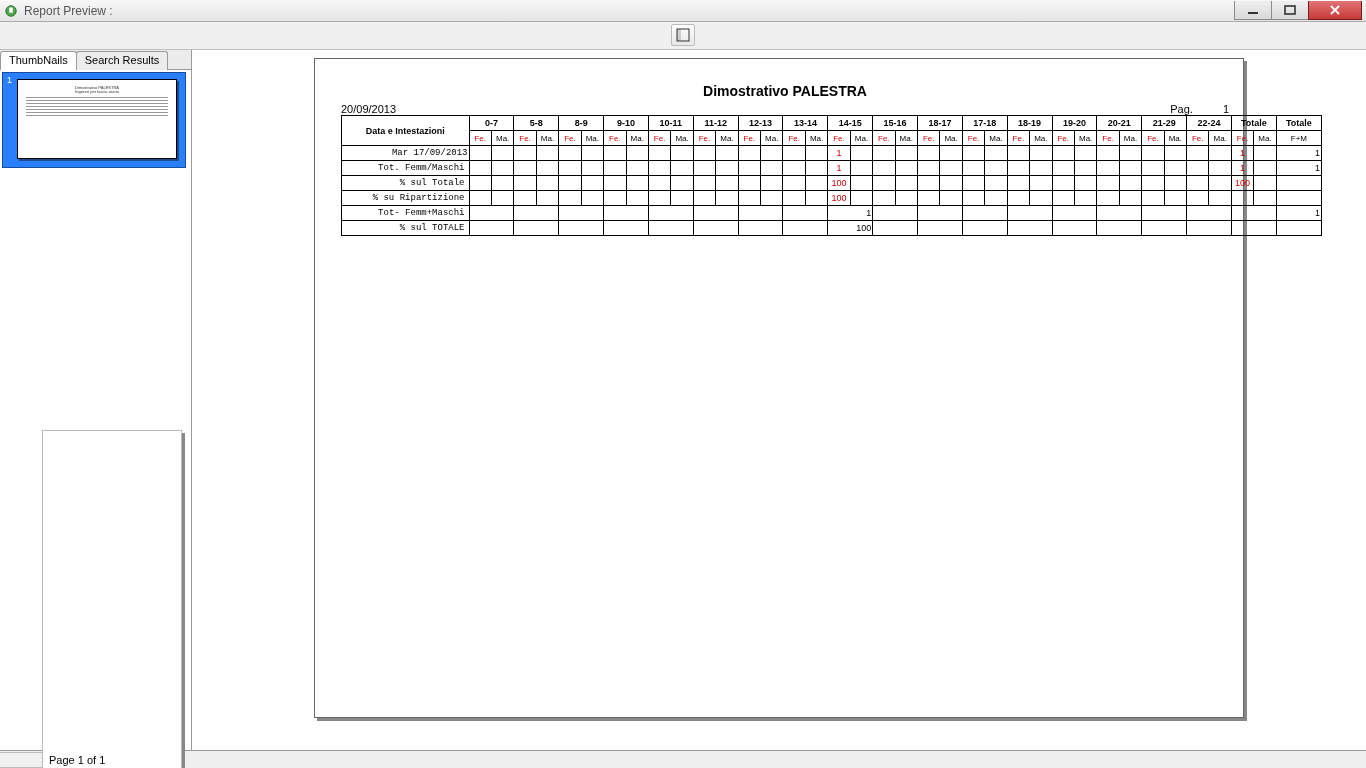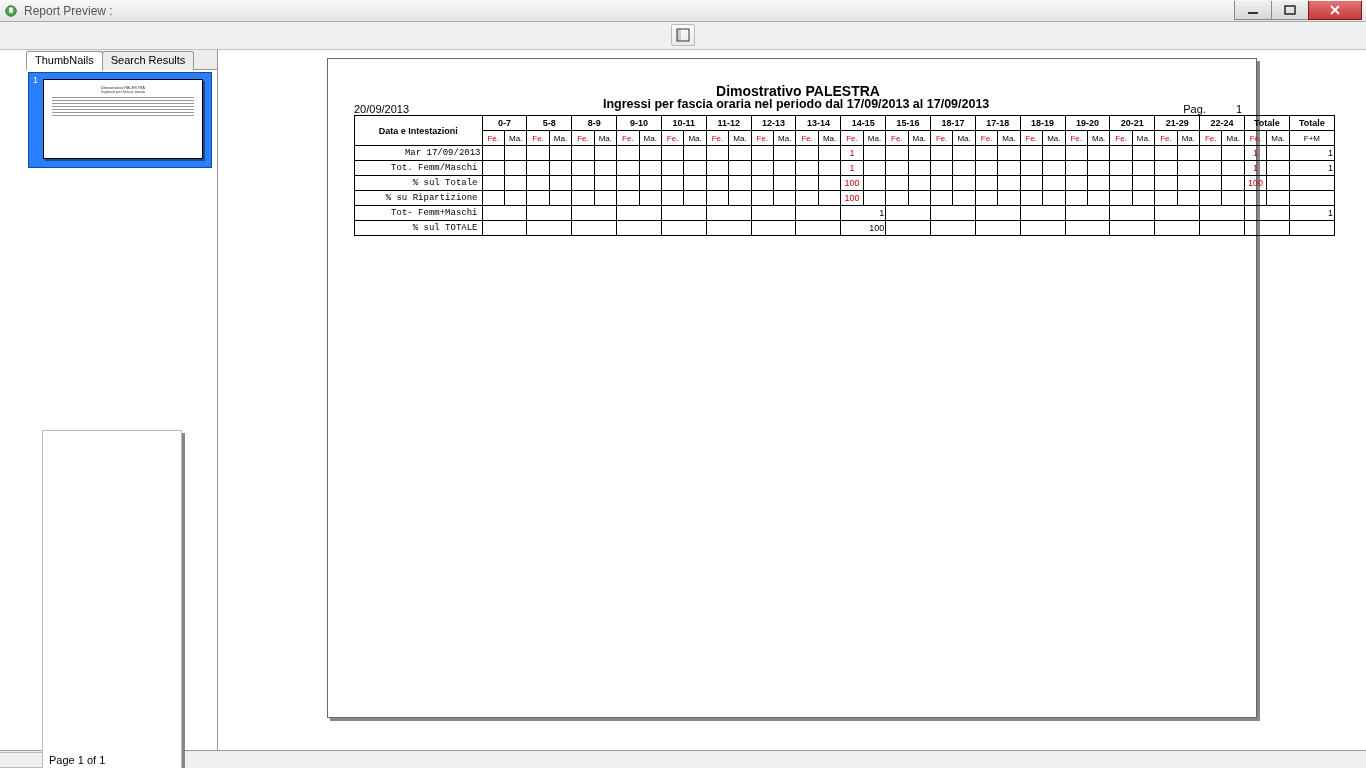--- a/index.html
+++ b/index.html
@@ -56,21 +56,20 @@
 .tbtn svg { width: 16px; height: 16px; }
 .tsep { width: 18px; }
 .tclose { font-size: 12px; color:#222; padding: 2px 6px; cursor:default; }
 .tclose u { text-decoration: underline; }
 
 .body-area {
   flex: 1;
   display: flex;
   min-height: 0;
   background: #1d4ed8;
-  margin-left: 26px;
 }
 .sidepanel {
   width: 192px;
   border-right: 1px solid #999;
   display: flex;
   flex-direction: column;
   background: #f6f6f6;
 }
 .tabs {
   display:flex;
@@ -326,21 +325,20 @@
         </div>
       </div>
     </div>
   </div>
 
   <div class="viewer">
     <div class="page">
       <div class="report-title">Dimostrativo PALESTRA</div>
       <div class="meta-row">
         <span class="date">20/09/2013</span>
-        <span class="report-sub" style="flex:1;">Ingressi per fascia oraria nel periodo dal 17/09/2013 al 17/09/2013</span>
         <span class="pag">
             <span>Pag.</span>
             <span>1</span>
           </span>
       </div>
 
       <table class="rtable">
         <colgroup>
           <col class="col-label">
 

